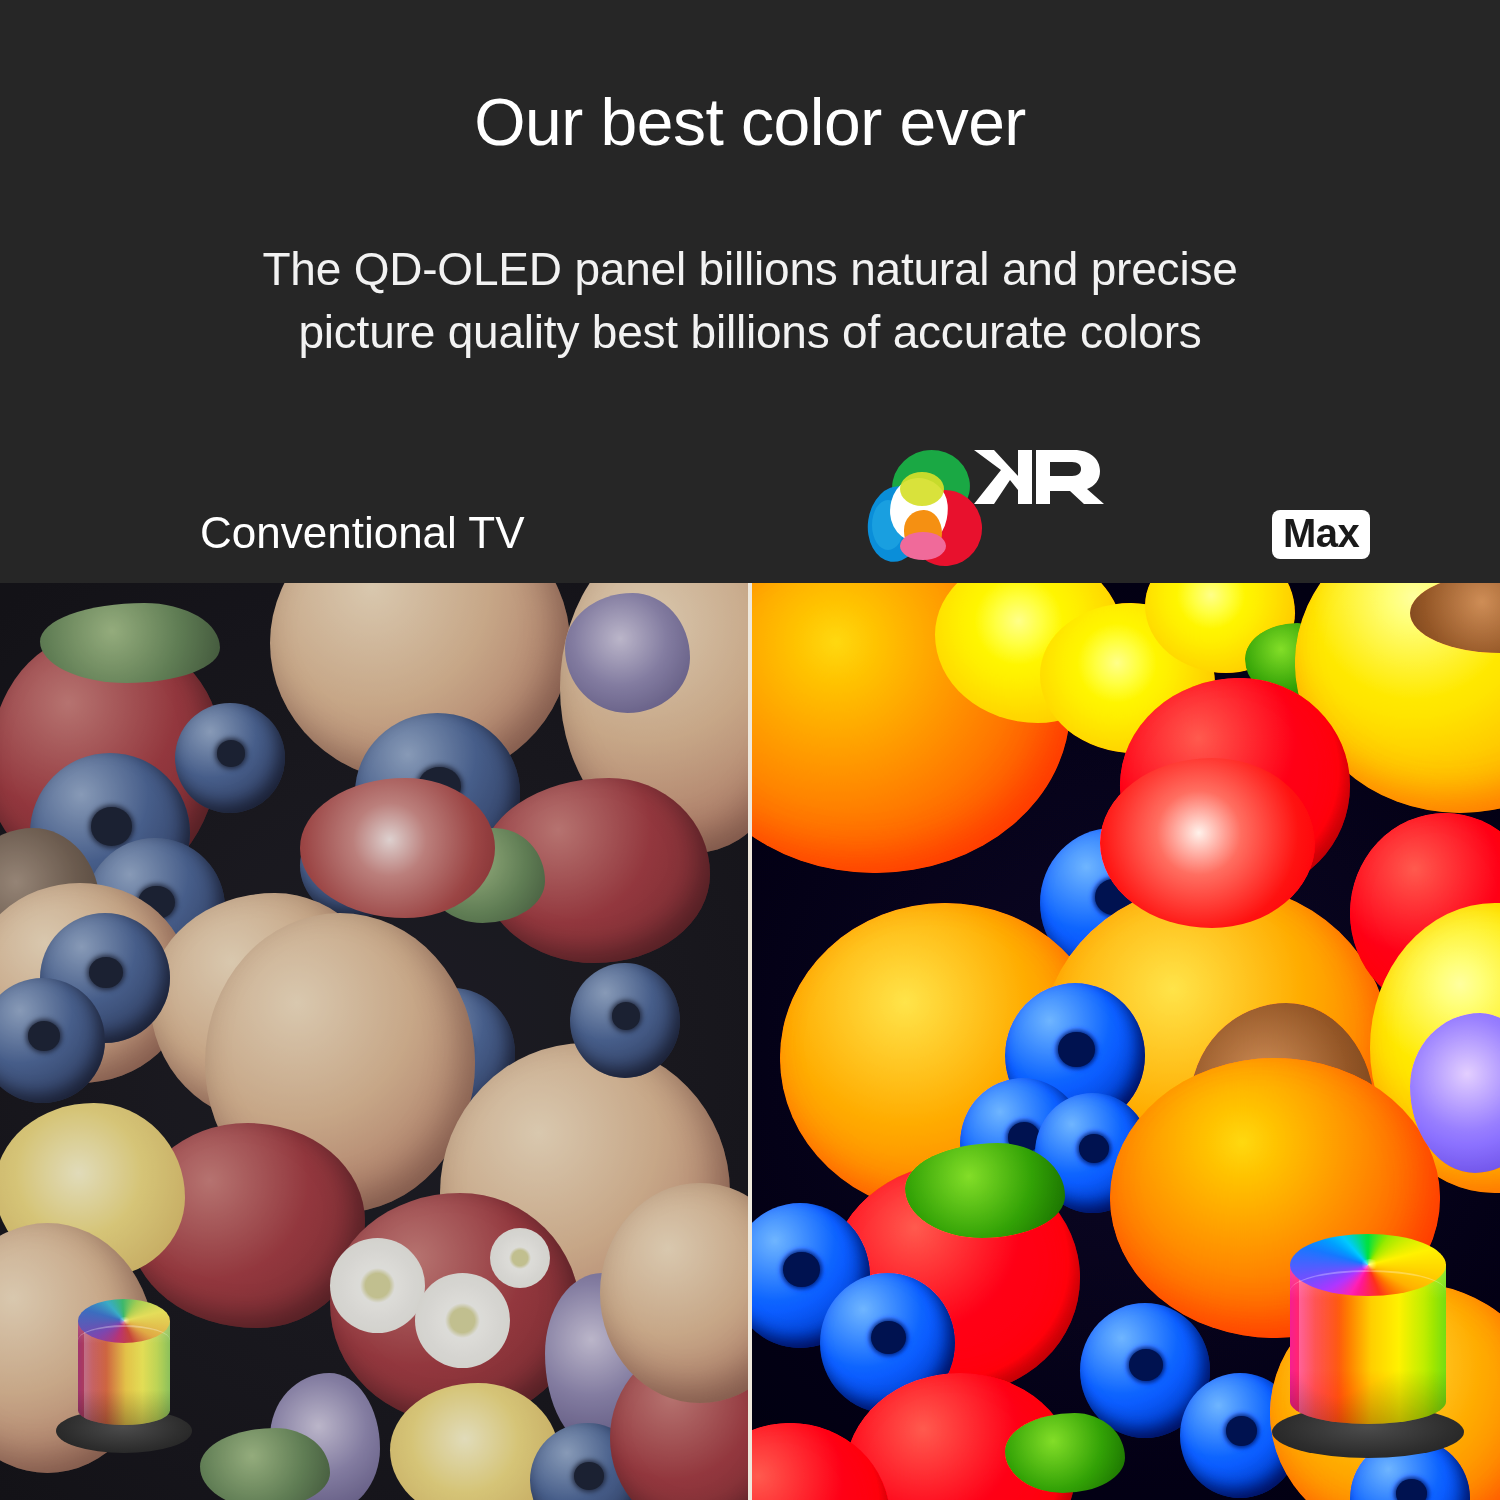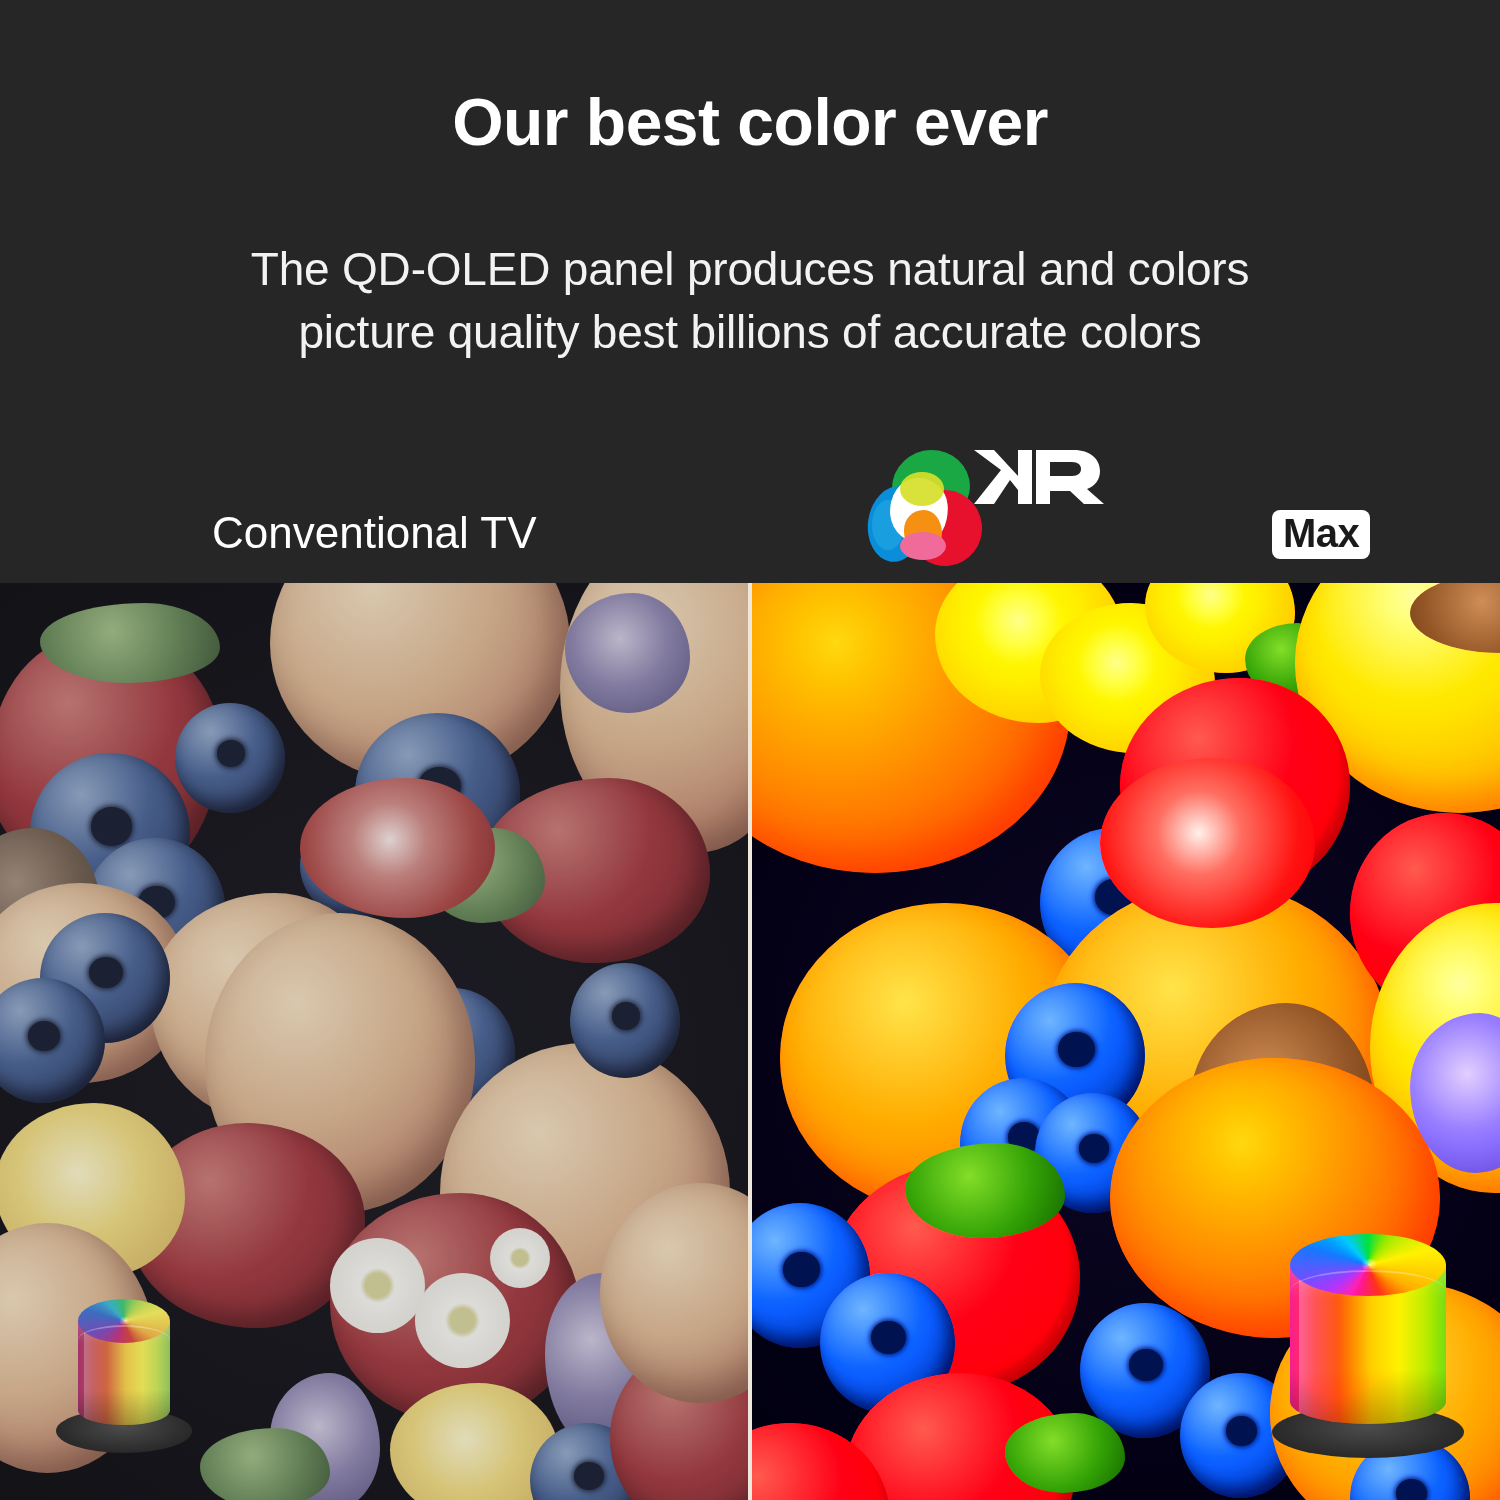--- a/index.html
+++ b/index.html
@@ -20,37 +20,37 @@
     position: absolute; left: 0; top: 0;
     width: 1500px; height: 583px;
     background: #262626;
   }
   .headline {
     position: absolute; left: 0; top: 86px;
     width: 1500px;
     text-align: center;
     color: #ffffff;
     font-size: 66px;
-    font-weight: 700;
+    font-weight: 400;
     letter-spacing: -0.5px;
     line-height: 1.1;
   }
   .subhead {
     position: absolute; left: 0; top: 238px;
     width: 1500px;
     text-align: center;
     color: #f2f2f2;
     font-size: 46px;
     font-weight: 300;
     line-height: 1.38;
     letter-spacing: -0.2px;
   }
 
   .label-conventional {
-    position: absolute; left: 212px; top: 508px;
+    position: absolute; left: 200px; top: 508px;
     color: #ffffff;
     font-size: 44px;
     font-weight: 300;
     letter-spacing: 0px;
     white-space: nowrap;
   }
 
   
   .logo-block {
     position: absolute; left: 866px; top: 448px;
@@ -288,21 +288,21 @@
 </head>
 <body>
 
 <div id="stage">
 
   <div class="header">
 
     <div class="headline">Our best color ever</div>
 
     <div class="subhead">
-      <div>The QD-OLED panel produces natural and colors</div>
+      <div>The QD-OLED panel billions natural and precise</div>
       <div>picture quality best billions of accurate colors</div>
     </div>
 
     <div class="label-conventional">Conventional TV</div>
 
     <div class="logo-block">
 
       <div class="logo-mark">
         <div class="blob blob-green"></div>
         <div class="blob blob-blue"></div>

